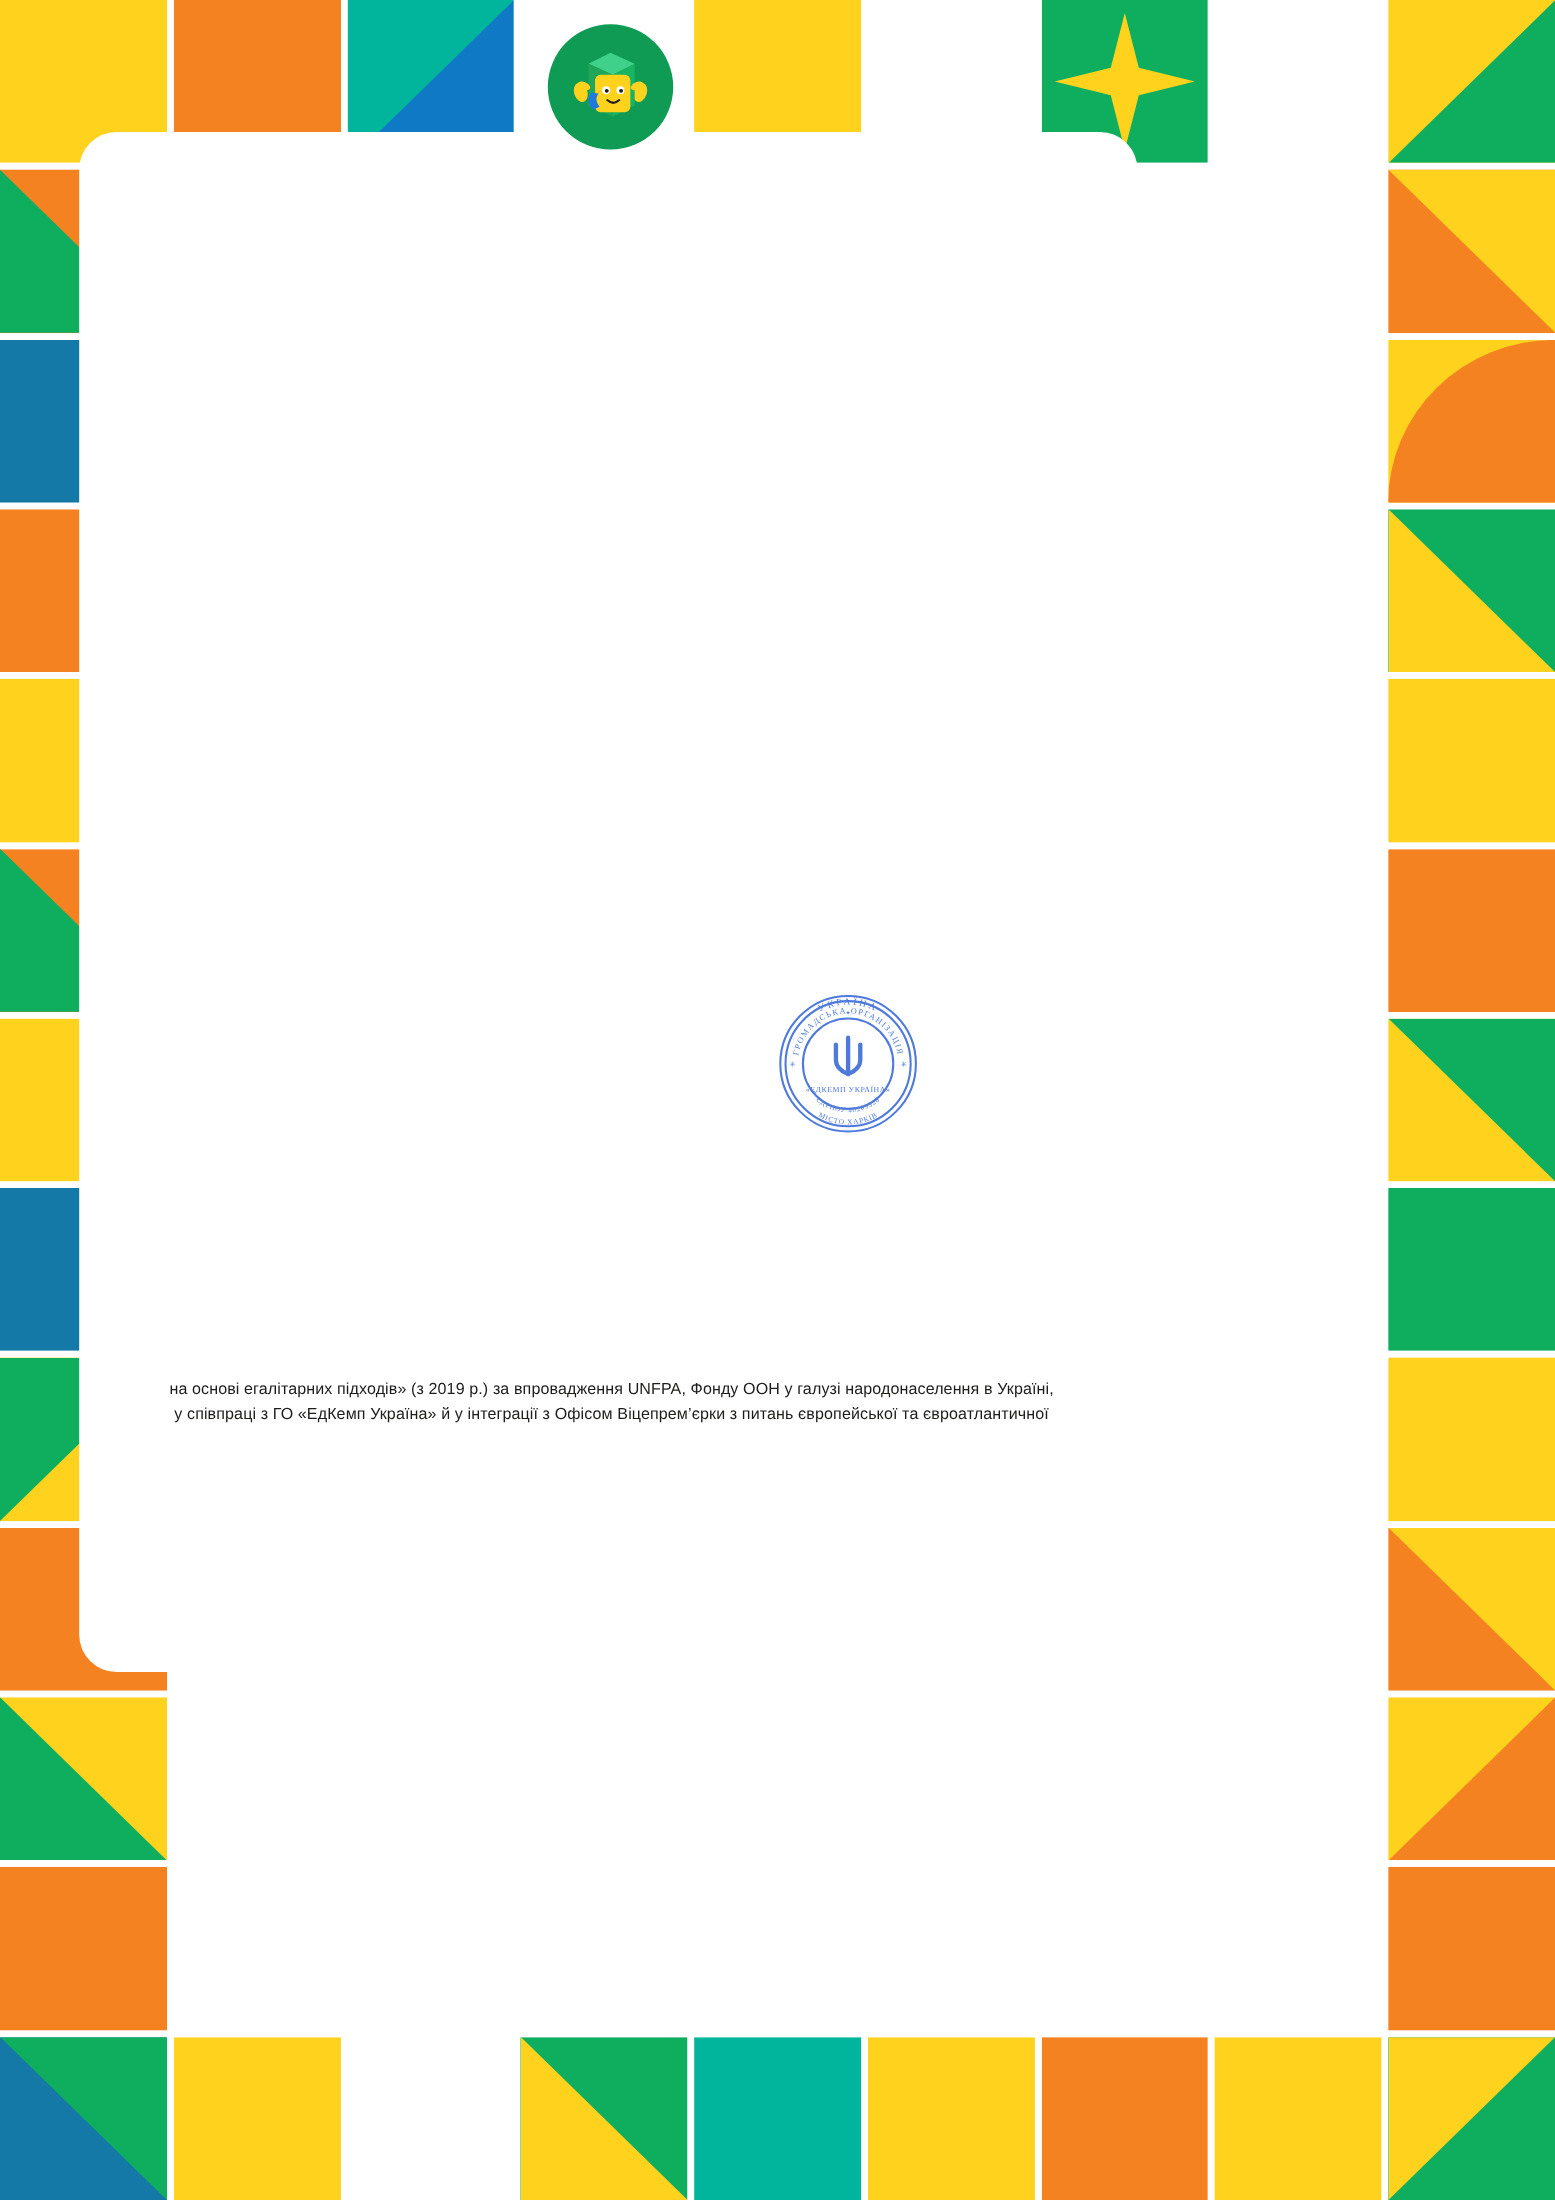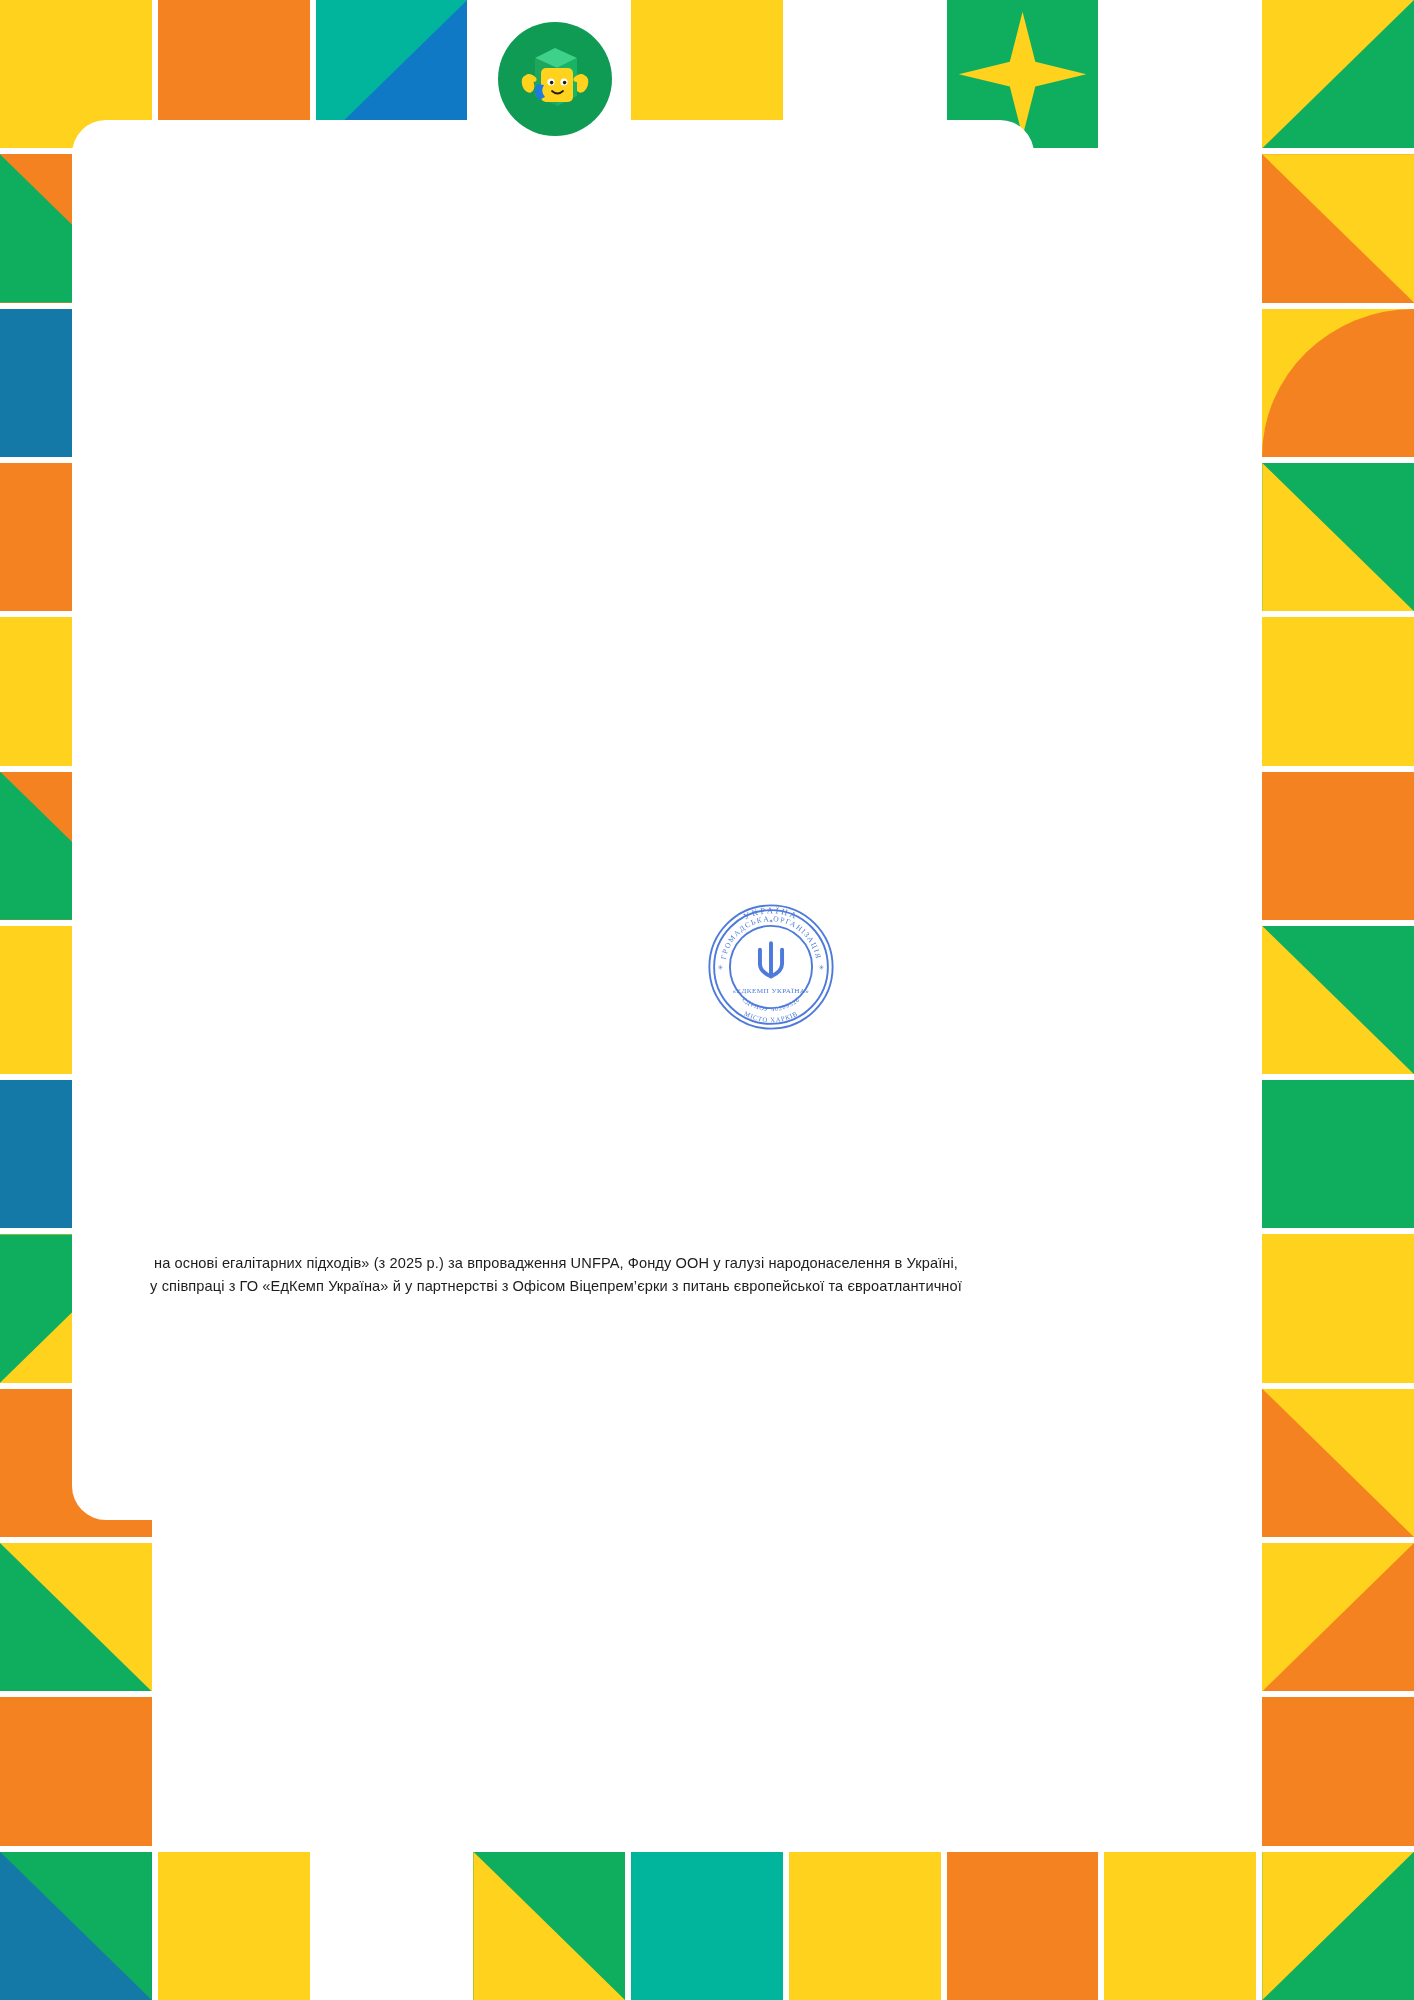--- a/index.html
+++ b/index.html
@@ -528,17 +528,17 @@
           <path d="M0 -22 L0 20 M-14 -14 L-14 4 Q-14 14 0 20 M14 -14 L14 4 Q14 14 0 20" stroke="#3f6fd8" stroke-width="5" fill="none" stroke-linecap="round"></path>
         </g>
         <text x="100" y="44" font-size="7" text-anchor="middle">✦</text>
         <text x="36" y="104" font-size="9" text-anchor="middle">✳</text>
         <text x="164" y="104" font-size="9" text-anchor="middle">✳</text>
       </g>
     </svg>
   </div>
 
   <div id="footer-note">
-    <p>на основі егалітарних підходів» (з 2025 р.) за впровадження UNFPA, Фонду ООН у галузі народонаселення в Україні,</p>
-    <p>у співпраці з ГО «ЕдКемп Україна» й у партнерстві з Офісом Віцепрем’єрки з питань європейської та євроатлантичної</p>
+    <p>на основі егалітарних підходів» (з 2019 р.) за впровадження UNFPA, Фонду ООН у галузі народонаселення в Україні,</p>
+    <p>у співпраці з ГО «ЕдКемп Україна» й у інтеграції з Офісом Віцепрем’єрки з питань європейської та євроатлантичної</p>
   </div>
 
 </div>
 
 </body></html>

